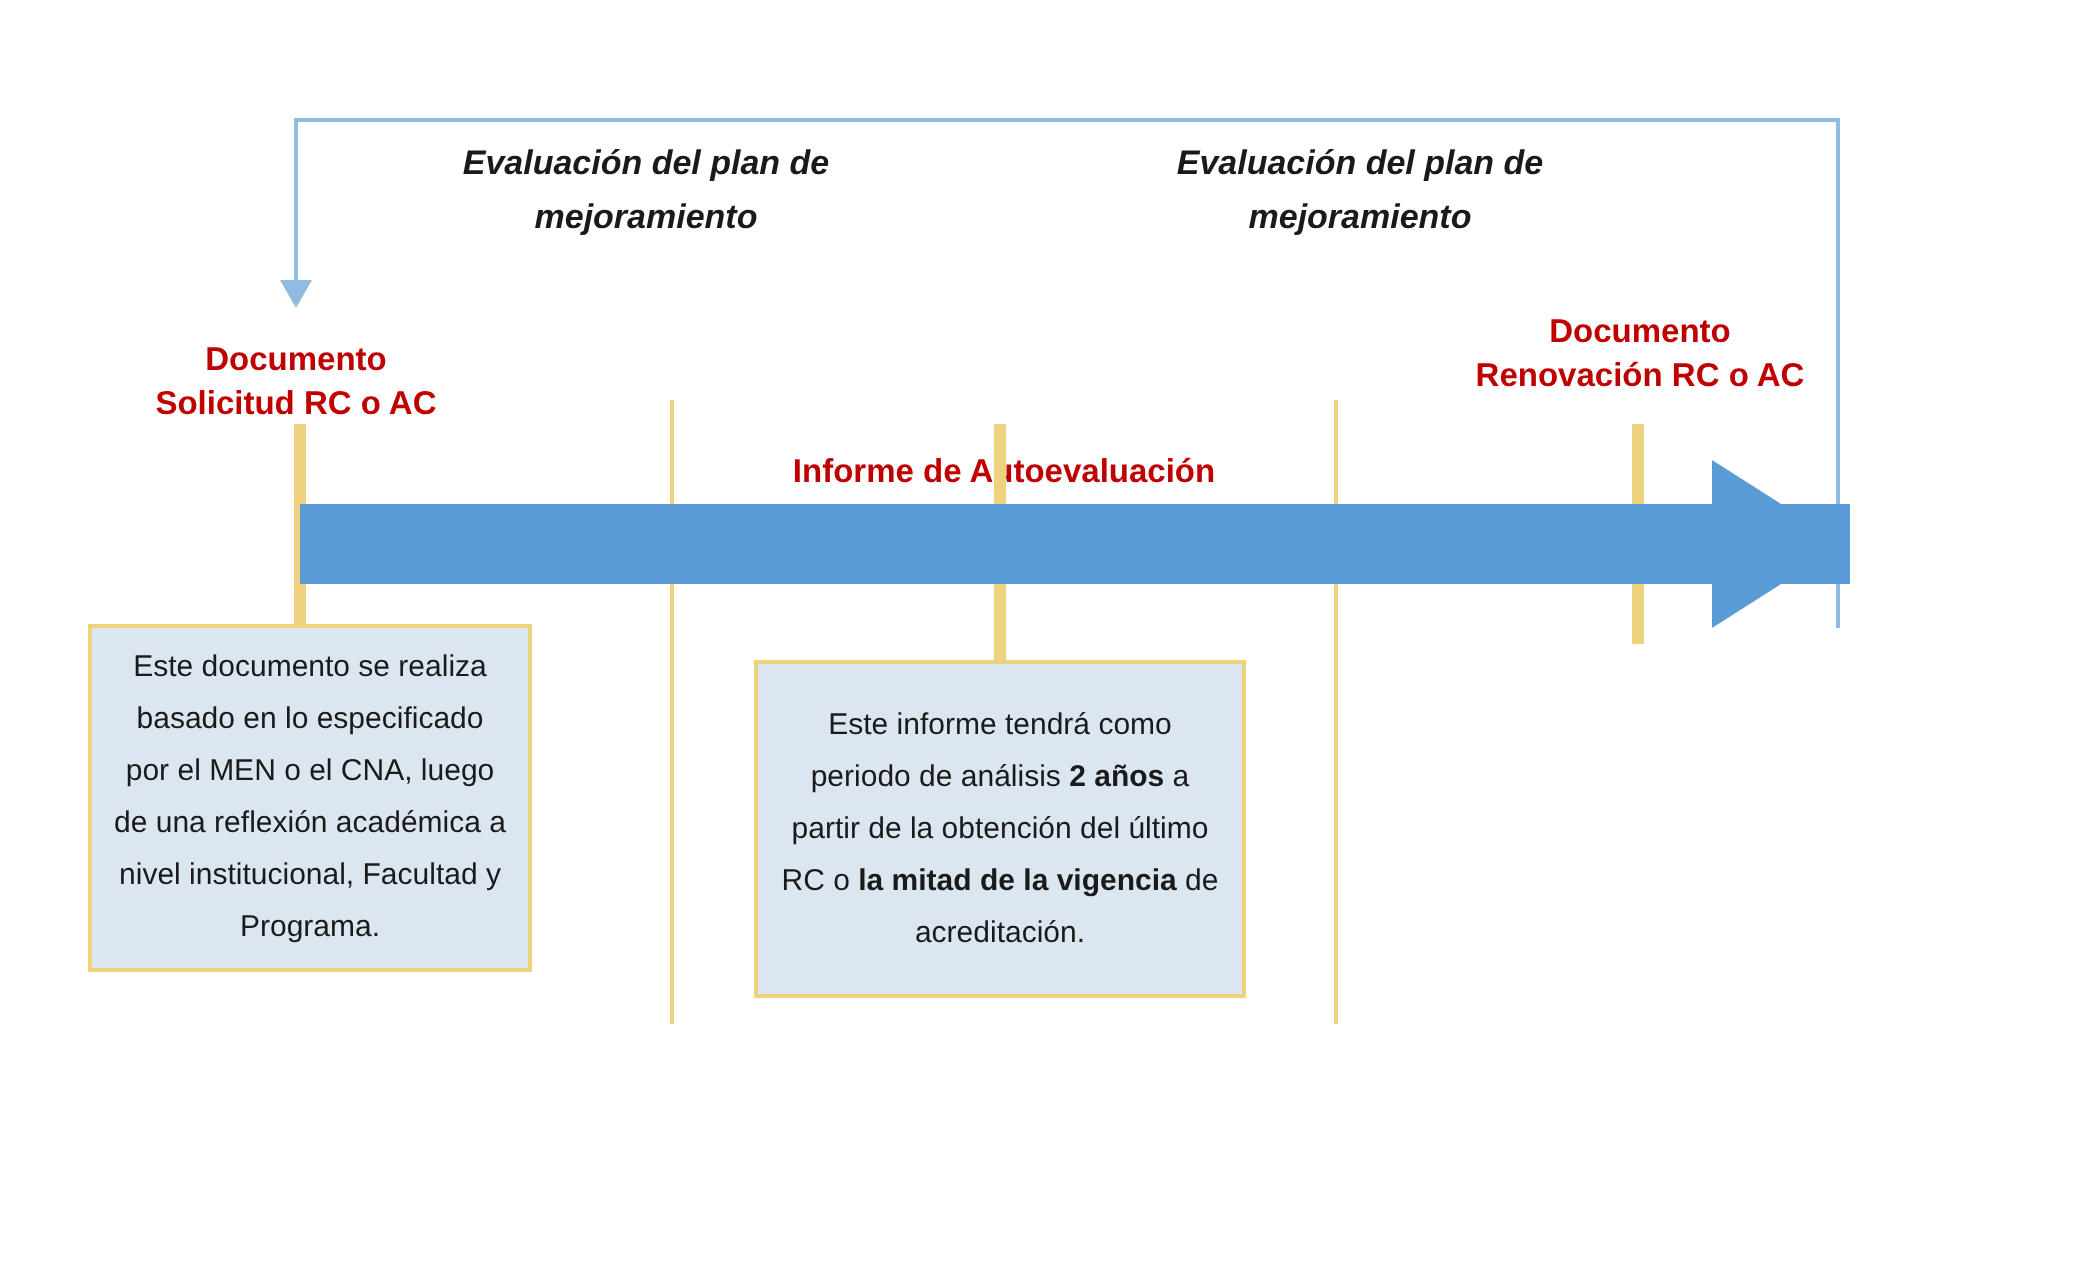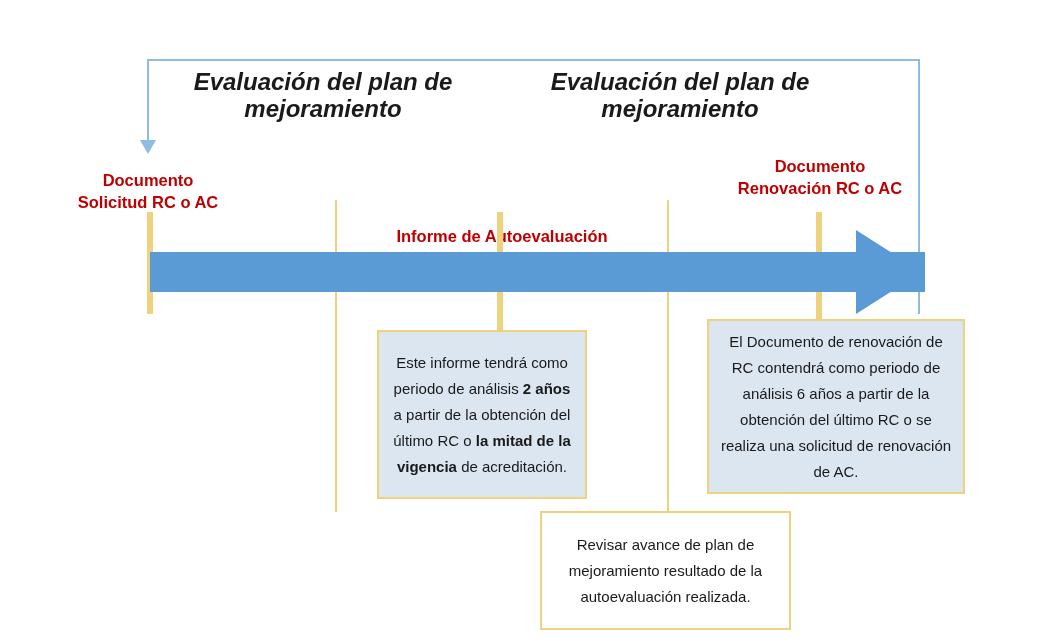--- a/index.html
+++ b/index.html
@@ -50,21 +50,21 @@
     border-left: 8px solid transparent;
     border-right: 8px solid transparent;
     border-top: 14px solid #8FBCE0;
   }
 
   
   .section-header {
     position: absolute;
     font-style: italic;
     font-weight: bold;
-    font-size: 24px;
+    font-size: 17px;
     line-height: 27px;
     color: #1a1a1a;
     text-align: center;
     white-space: pre-line;
   }
   .section-header.h1 { left: 188px; top: 68px; width: 270px; }
   .section-header.h2 { left: 545px; top: 68px; width: 270px; }
 
   
   .milestone {
@@ -121,21 +121,21 @@
     display: flex;
     align-items: center;
     justify-content: center;
   }
   .note.blue  { background: #DCE6F1; }
   .note.white { background: #FFFFFF; }
   .note p { margin: 0; width: 100%; }
   .note b { font-weight: bold; }
 
   .note.n-left   { left: 44px;  top: 312px; width: 222px; height: 174px; }
-  .note.n-mid    { left: 377px; top: 330px; width: 210px; height: 169px; }
+  .note.n-mid    { left: 377px; top: 330px; width: 246px; height: 169px; }
   .note.n-right  { left: 707px; top: 319px; width: 258px; height: 175px; }
   .note.n-bleft  { left: 194px; top: 511px; width: 283px; height: 119px; }
   .note.n-bright { left: 540px; top: 511px; width: 251px; height: 119px; }
 </style>
 </head>
 <body>
 
 <div id="canvas">
 
   <div class="bracket-top"></div>
@@ -156,27 +156,24 @@
 
   <div class="connector thick" style="left:147px; top:212px; height:102px;"></div>
   <div class="connector thin" style="left:335px; top:200px; height:312px;"></div>
   <div class="connector thick" style="left:497px; top:212px; height:120px;"></div>
   <div class="connector thin" style="left:667px; top:200px; height:312px;"></div>
   <div class="connector thick" style="left:816px; top:212px; height:110px;"></div>
 
   <div class="arrow-body"></div>
   <div class="arrow-head"></div>
 
+  <div class="note blue n-left">
+    <p>Este documento se realiza basado en lo especificado por el MEN o el CNA, luego de una reflexión académica a nivel institucional, Facultad y Programa.</p>
+  </div>
 
   <div class="note blue n-mid">
     <p><span>Este informe tendrá como periodo de análisis </span><b>2 años</b><span> a partir de la obtención del último RC o </span><b>la mitad de la vigencia</b><span> de acreditación.</span></p>
   </div>
 
-  <div class="note blue n-right">
-    <p>El Documento de renovación de RC contendrá como periodo de análisis 6 años a partir de la obtención del último RC o se realiza una solicitud de renovación de AC.</p>
-  </div>
 
 
-  <div class="note white n-bright">
-    <p>Revisar avance de plan de mejoramiento resultado de la autoevaluación realizada.</p>
-  </div>
 
 </div>
 
 </body></html>

